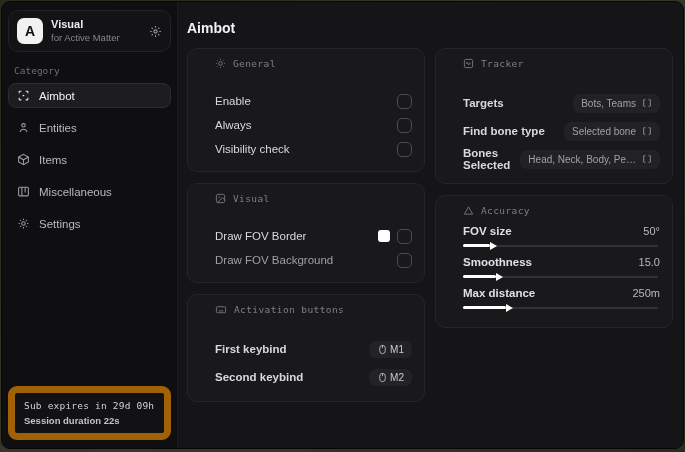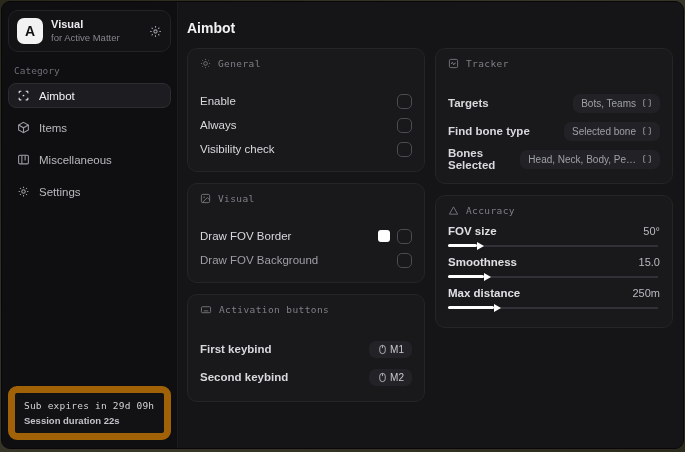--- a/index.html
+++ b/index.html
@@ -59,21 +59,21 @@
   }
   .footer-line1 { font-family:"DejaVu Sans Mono", monospace; font-size:9.5px; color:#d2d2d6; letter-spacing:.2px; }
   .footer-line2 { font-size:9.5px; font-weight:bold; color:#c3c3c9; margin-top:4px; }
   
   .main { flex:1; background:#151517; padding:12px 10px 12px 9px; overflow:hidden; }
   .page-title { color:#f2f2f5; font-size:14px; font-weight:bold; margin:6px 0 12px 0; }
   .columns { display:flex; gap:10px; align-items:flex-start; }
   .col { display:flex; flex-direction:column; gap:11px; width:240px; }
   .card {
     background:#19191c; border:1px solid #252529; border-radius:10px;
-    padding:9px 12px 11px 12px; width:100%;
+    padding:9px 12px 11px 27px; width:100%;
   }
   .card-head {
     display:flex; align-items:center; gap:7px;
     color:#7f7f86; font-family:"DejaVu Sans Mono", monospace;
     font-size:9.5px; letter-spacing:.4px; margin-bottom:9px;
   }
   .card-head .hicon { display:flex; color:#77777e; }
   .row {
     display:flex; align-items:center; justify-content:space-between;
     min-height:22px;
@@ -152,20 +152,29 @@
       <div class="nav-item selected">
         <span class="nicon">
           <svg width="13" height="13" viewBox="0 0 24 24" fill="none" stroke="currentColor" stroke-width="2">
             <path d="M4 8V5a1 1 0 0 1 1-1h3M16 4h3a1 1 0 0 1 1 1v3M20 16v3a1 1 0 0 1-1 1h-3M8 20H5a1 1 0 0 1-1-1v-3"></path>
             <circle cx="12" cy="12" r="1.6" fill="currentColor" stroke="none"></circle>
           </svg>
         </span>
         <span>Aimbot</span>
       </div>
 
+      <div class="nav-item">
+        <span class="nicon">
+          <svg width="13" height="13" viewBox="0 0 24 24" fill="none" stroke="currentColor" stroke-width="2">
+            <circle cx="12" cy="8" r="3.2"></circle>
+            <path d="M5.5 20c1.2-3.2 3.6-4.8 6.5-4.8s5.3 1.6 6.5 4.8"></path>
+          </svg>
+        </span>
+        <span>Entities</span>
+      </div>
 
       <div class="nav-item">
         <span class="nicon">
           <svg width="13" height="13" viewBox="0 0 24 24" fill="none" stroke="currentColor" stroke-width="2">
             <path d="M12 2.5 21 7.5v9l-9 5-9-5v-9z"></path>
             <path d="M3 7.5l9 5 9-5M12 12.5V21.5"></path>
           </svg>
         </span>
         <span>Items</span>
       </div>

